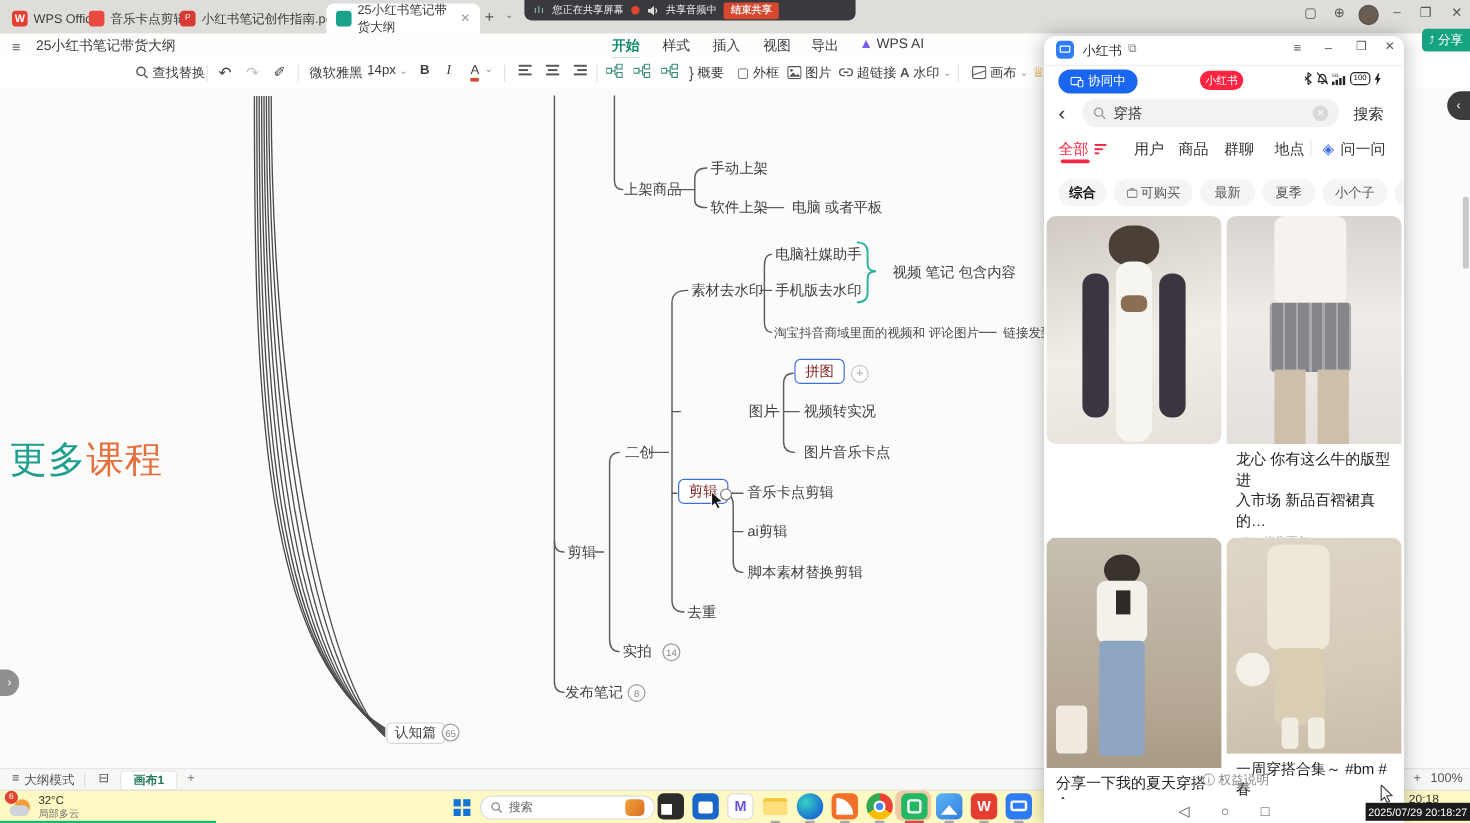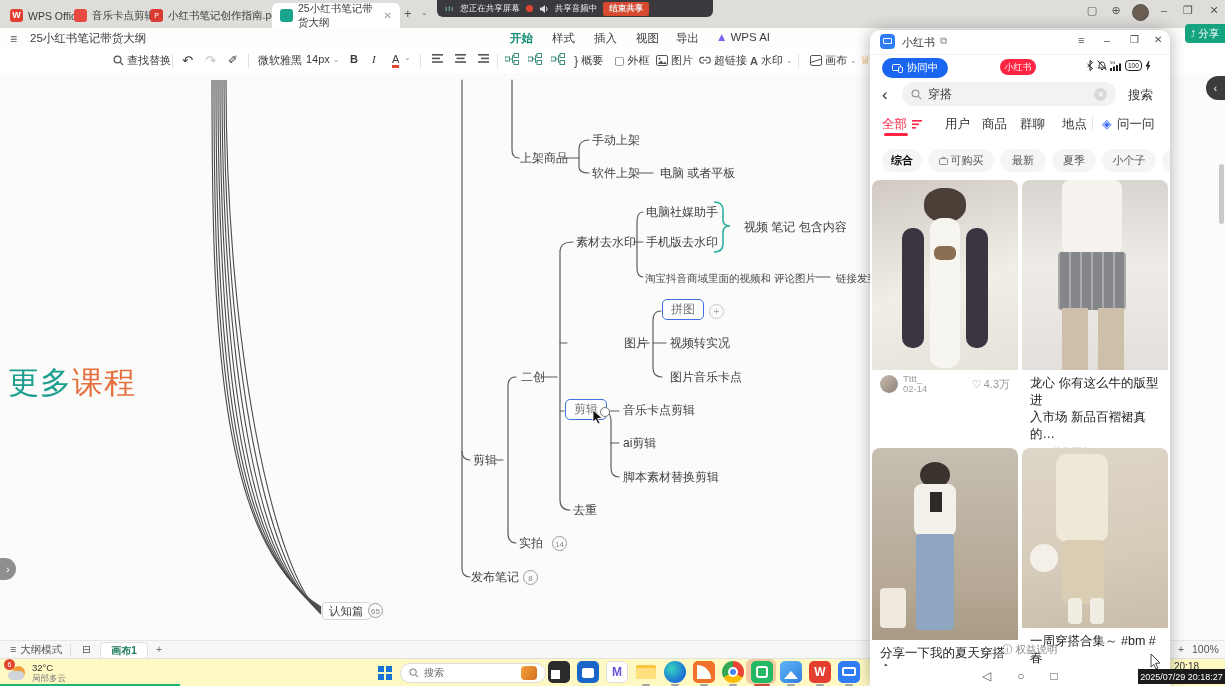--- a/index.html
+++ b/index.html
@@ -27,21 +27,21 @@
   .sep{top:6px;width:1px;height:14px;background:#e2e2e0}
   .caret{font-size:8px;color:#999}
   .ghost{color:#c2c2c2}
   
   #canvas{left:0;top:74px;width:1225px;height:566px;background:#fbfbf9}
   #notice{left:358px;top:12px;width:508px;height:24px;background:#e8f2fd;border:1px solid #c3daf7;border-radius:3px;display:flex;align-items:center;gap:6px;padding:0 8px;box-sizing:border-box}
   #notice .txt{font-size:11px;color:#4a4a4a;white-space:nowrap}
   #notice .lnk{font-size:11px;color:#4b8df8;white-space:nowrap}
   .nd{position:absolute;font-size:12px;color:#3f3f3f;white-space:nowrap;line-height:16px}
   .nd.small{font-size:10.5px;color:#4a4a4a}
-  .sel{position:absolute;border:1.5px solid #3f6fe0;border-radius:5px;background:#fff;padding:1px 8px;font-size:12px;color:#737373;white-space:nowrap}
+  .sel{position:absolute;border:1.5px solid #3f6fe0;border-radius:5px;background:#fff;padding:1px 8px;font-size:12px;color:#7f1d1d;white-space:nowrap}
   .bdg{position:absolute;width:15px;height:15px;border:1px solid #9d9d9d;border-radius:50%;font-size:8px;color:#888;text-align:center;line-height:15px;background:#fbfbf9;box-sizing:border-box}
   .wm1{font-size:31px;font-weight:normal;letter-spacing:1px}
   .wm2{font-size:29px;font-weight:bold;color:#1d3b3b;letter-spacing:0}
   .handle{background:#8f8f8f;color:#fff;font-size:10px;display:flex;align-items:center;justify-content:center}
   
   #statusbar{left:0;top:640px;width:1225px;height:18px;background:#f7f7f5;border-top:1px solid #e6e6e4}
   .sbi{top:2px;font-size:10.5px;color:#555}
   #canvastab{left:100px;top:1px;width:46px;height:15px;background:#fff;border:1px solid #e2e2e0;border-radius:4px;color:#1f7a5c;font-weight:bold;font-size:10px;text-align:center;line-height:15px}
   
   #taskbar{left:0;top:658px;width:1225px;height:28px;background:#fef9c3;border-top:1px solid #dfe1e6}
@@ -497,28 +497,20 @@
     <div class="chip" style="left:292px;width:62px"></div>
 
     <div class="card" style="left:2px;top:150px">
       <div class="photo" style="height:190px;background:linear-gradient(165deg,#cfc9c1,#f1eee8 55%,#e6e1d9)">
         <span class="pr" style="left:52px;top:8px;width:42px;height:34px;border-radius:45%;background:#4a4038"></span>
         <span class="pr" style="left:58px;top:38px;width:30px;height:150px;border-radius:12px;background:#f7f5f0"></span>
         <span class="pr" style="left:30px;top:48px;width:22px;height:120px;border-radius:10px;background:#3c3440"></span>
         <span class="pr" style="left:94px;top:48px;width:22px;height:120px;border-radius:10px;background:#3c3440"></span>
         <span class="pr" style="left:62px;top:66px;width:22px;height:14px;border-radius:6px;background:#8a6f52"></span>
       </div>
-      <div class="cfoot">
-        <span class="cava"></span>
-        <span class="cname"><span>Tttt_</span><br><span>02-14</span></span>
-        <span class="clike">
-            <span>♡</span>
-            <span>4.3万</span>
-          </span>
-      </div>
     </div>
 
     <div class="card" style="left:152px;top:150px">
       <div class="photo" style="height:190px;background:linear-gradient(180deg,#d8d4cf,#efece7 45%,#e3e0db)">
         <span class="pr" style="left:40px;top:0;width:60px;height:74px;border-radius:8px;background:#f6f3ee"></span>
         <span class="pr" style="left:36px;top:72px;width:68px;height:58px;border-radius:4px;background:#85868a;
           background-image:repeating-linear-gradient(90deg,rgba(255,255,255,.3) 0 2px,rgba(0,0,0,0) 2px 11px)"></span>
         <span class="pr" style="left:40px;top:128px;width:26px;height:62px;background:#cdbfa9"></span>
         <span class="pr" style="left:76px;top:128px;width:26px;height:62px;background:#cdbfa9"></span>
       </div>

